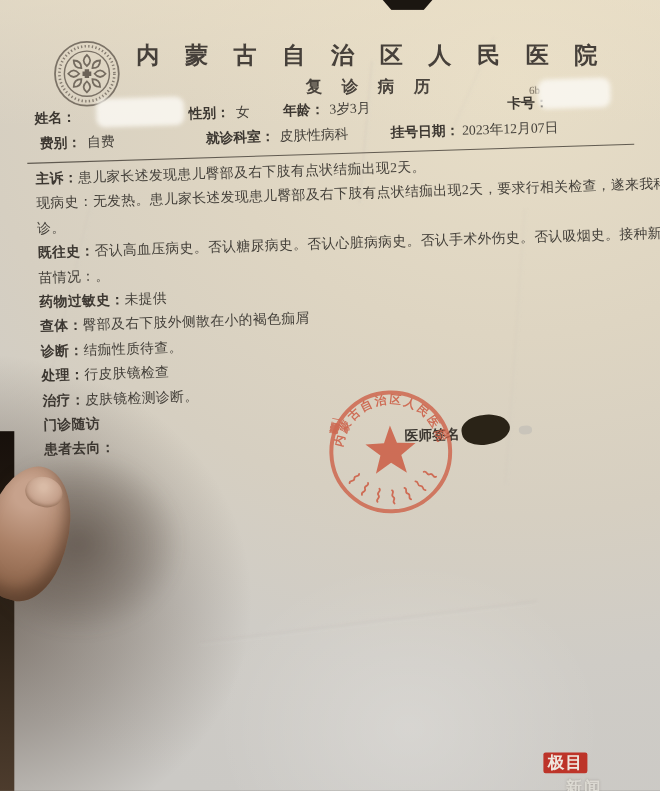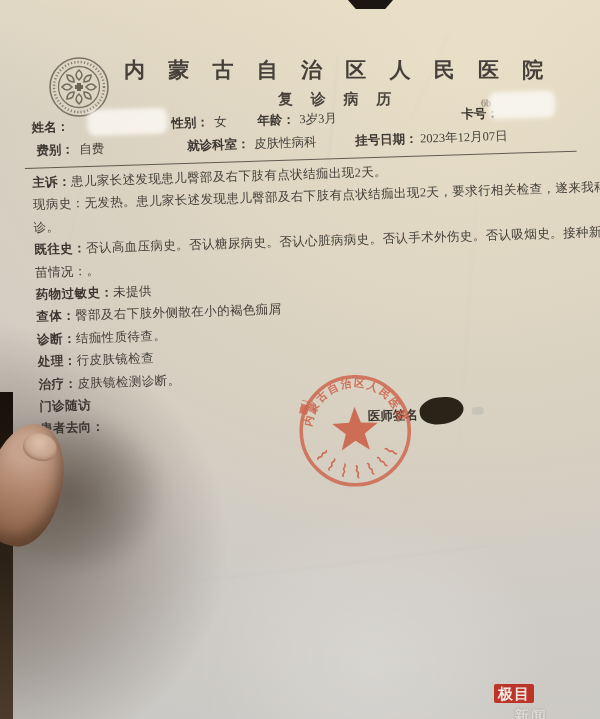--- a/index.html
+++ b/index.html
@@ -31,21 +31,21 @@
     background:radial-gradient(50% 50% at 40% 40%, rgba(56,42,32,.50) 0%, rgba(56,42,32,.22) 45%, rgba(56,42,32,0) 70%);
     filter:blur(6px);pointer-events:none;}
   .thumb{position:absolute;left:-12px;top:423px;width:74px;height:124px;transform:rotate(16deg);
     border-radius:48% 52% 44% 46%;
     background:radial-gradient(circle at 38% 22%, #c7a28c 12%, #ab8167 45%, #8b6349 82%);
     box-shadow:inset -6px -8px 14px rgba(60,40,28,.55);}
   .thumb .nail{position:absolute;left:24px;top:8px;width:34px;height:27px;border-radius:50% 50% 46% 46%;
     background:radial-gradient(circle at 45% 35%, #d9bba6 10%, #c5a18c 60%, #b18a73 100%);
     box-shadow:inset 0 -2px 3px rgba(120,85,62,.5);}
   
-  .sheet{position:absolute;left:28px;top:48px;width:556px;color:#3f3a33;}
+  .sheet{position:absolute;left:28px;top:28px;width:556px;color:#3f3a33;}
   .logo{position:absolute;left:20px;top:8px;width:62px;height:62px;opacity:.88;}
   .h-title{margin:8px 0 0 0;text-align:center;transform:translateX(32px);
     font-size:21px;font-weight:bold;letter-spacing:9px;color:#46403a;white-space:nowrap;}
   .h-sub{margin:6px 0 0 0;text-align:center;transform:translateX(32px);
     font-size:15px;font-weight:bold;letter-spacing:7px;color:#4a443d;white-space:nowrap;}
   .fields-block{position:absolute;left:0;top:70px;width:556px;height:430px;
     transform:rotate(-1.8deg);transform-origin:0 50%;}
   .frow{position:absolute;left:0;width:100%;height:20px;font-size:12.5px;white-space:nowrap;}
   .frow span{position:absolute;}
   .lbl{font-weight:bold;color:#3c3731;}

